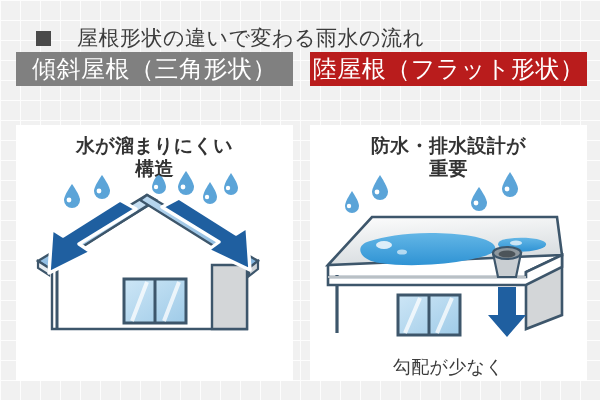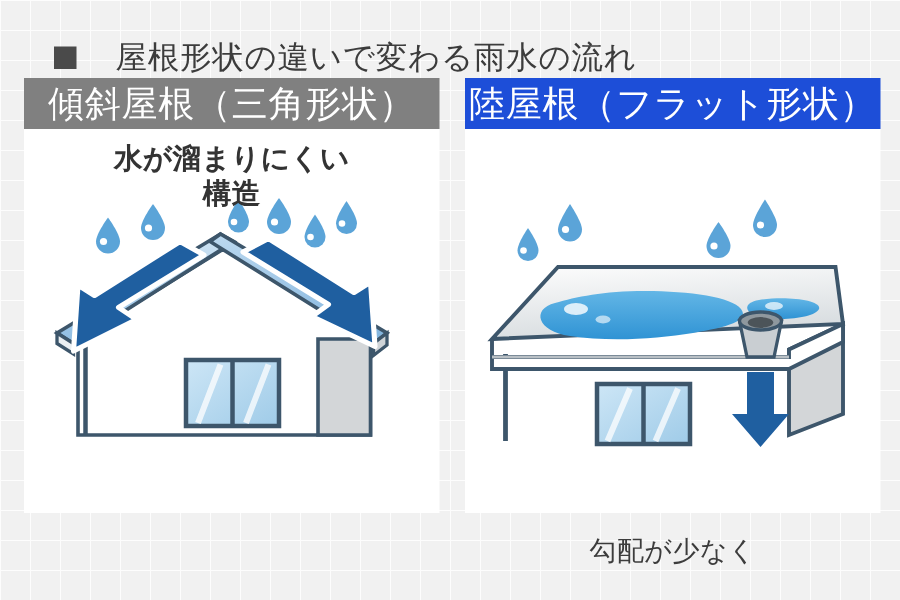--- a/index.html
+++ b/index.html
@@ -31,24 +31,24 @@
   
   .panel{position:absolute;top:52px;width:277px;height:262px;}
   .panel-left{left:16px;}
   .panel-right{left:310px;}
 
   .panel-head{
     height:34px;display:flex;align-items:center;justify-content:center;
     color:#ffffff;font-size:24px;letter-spacing:.5px;white-space:nowrap;
   }
   .head-gray{background:#808080;}
-  .head-orange{background:#1d4ed8;}
+  .head-orange{background:#b91c1c;}
 
   .panel-body{
-    height:256px;background:#ffffff;position:relative;overflow:hidden;
+    height:256px;background:#ffffff;position:relative;overflow:hidden;margin-top:39px;
   }
 
   .panel-sub{
     position:absolute;left:0;right:0;top:9px;text-align:center;
     font-size:19px;line-height:1.22;color:#333333;font-weight:bold;
     z-index:5;white-space:pre-line;letter-spacing:.3px;
   }
 
   .art{position:absolute;left:0;top:44px;width:277px;height:184px;}
 
@@ -145,20 +145,22 @@
       </svg>
     </div>
   </div>
 
   <div class="caption cap-left">
   </div>
 
   <div class="panel panel-right">
     <div class="panel-head head-orange">陸屋根（フラット形状）</div>
     <div class="panel-body">
+      <div class="panel-sub">防水・排水設計が
+重要</div>
 
       <svg class="art" viewBox="0 0 277 184">
         <defs>
           <linearGradient id="slab" x1="0" y1="0" x2="0.3" y2="1">
             <stop offset="0" stop-color="#fdfdfd"></stop>
               <stop offset="1" stop-color="#d8dde0"></stop>
           </linearGradient>
           <linearGradient id="puddle" x1="0" y1="0" x2="0" y2="1">
             <stop offset="0" stop-color="#63b6e6"></stop>
               <stop offset="1" stop-color="#2f93d4"></stop>

